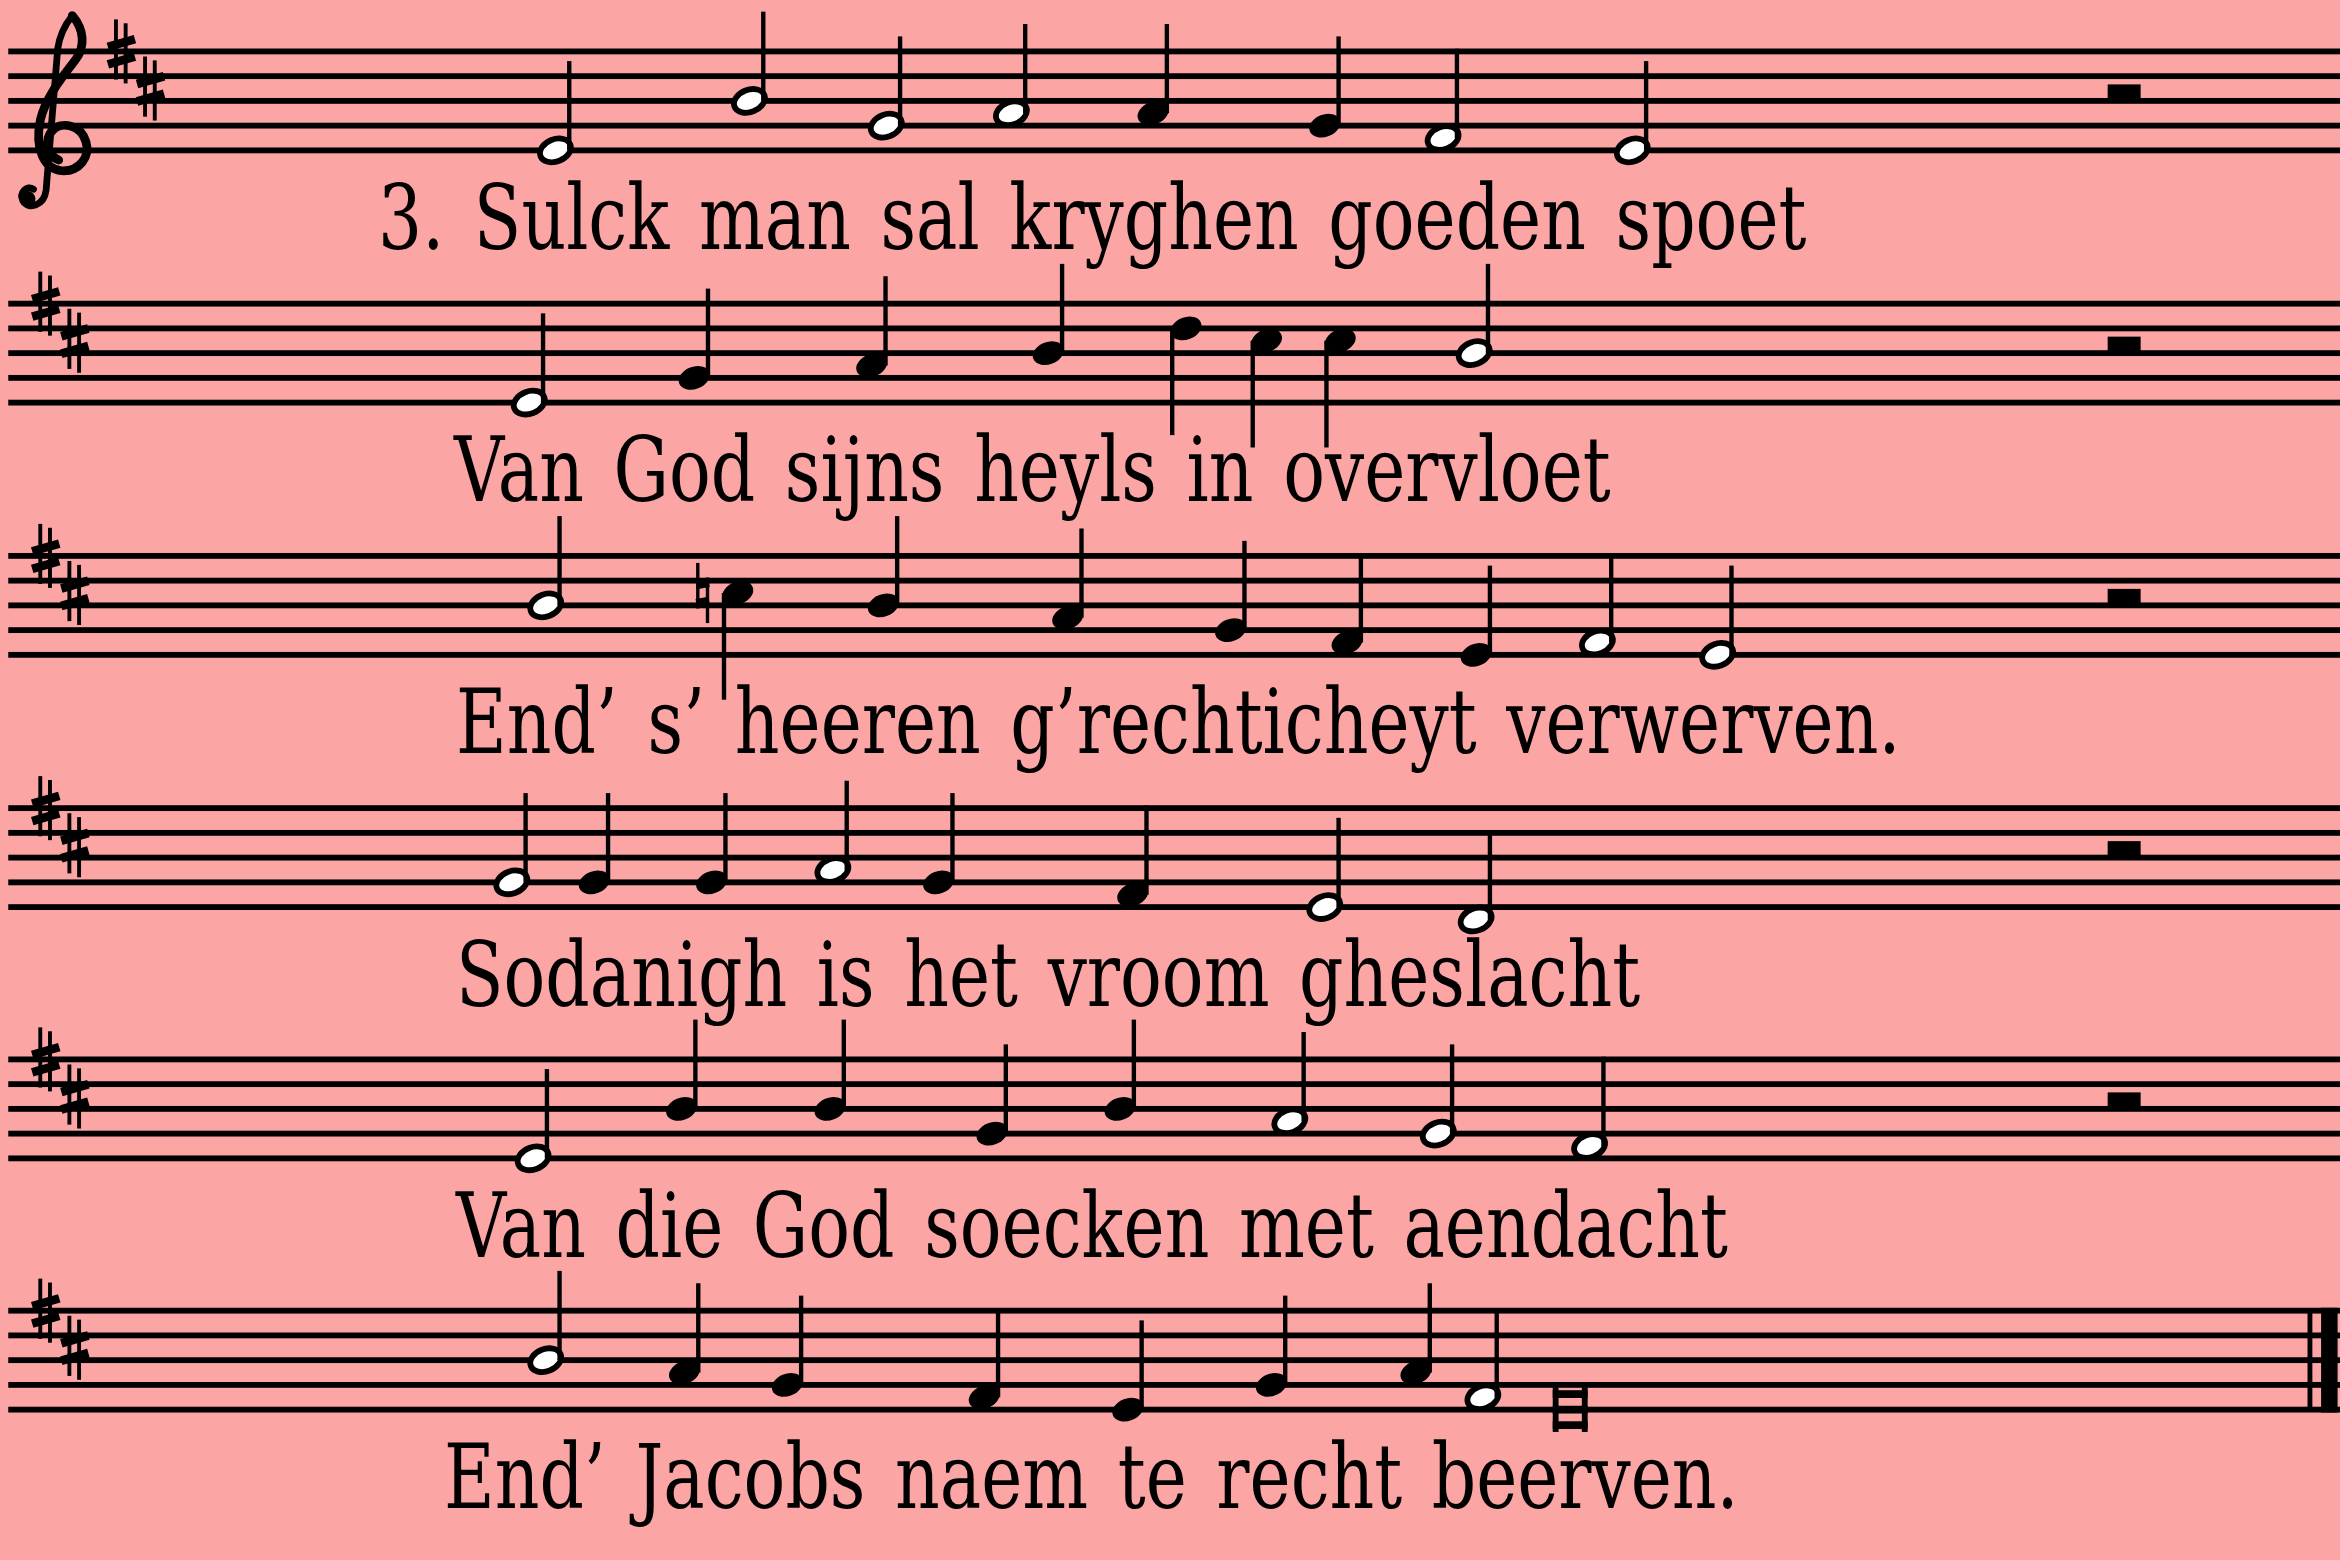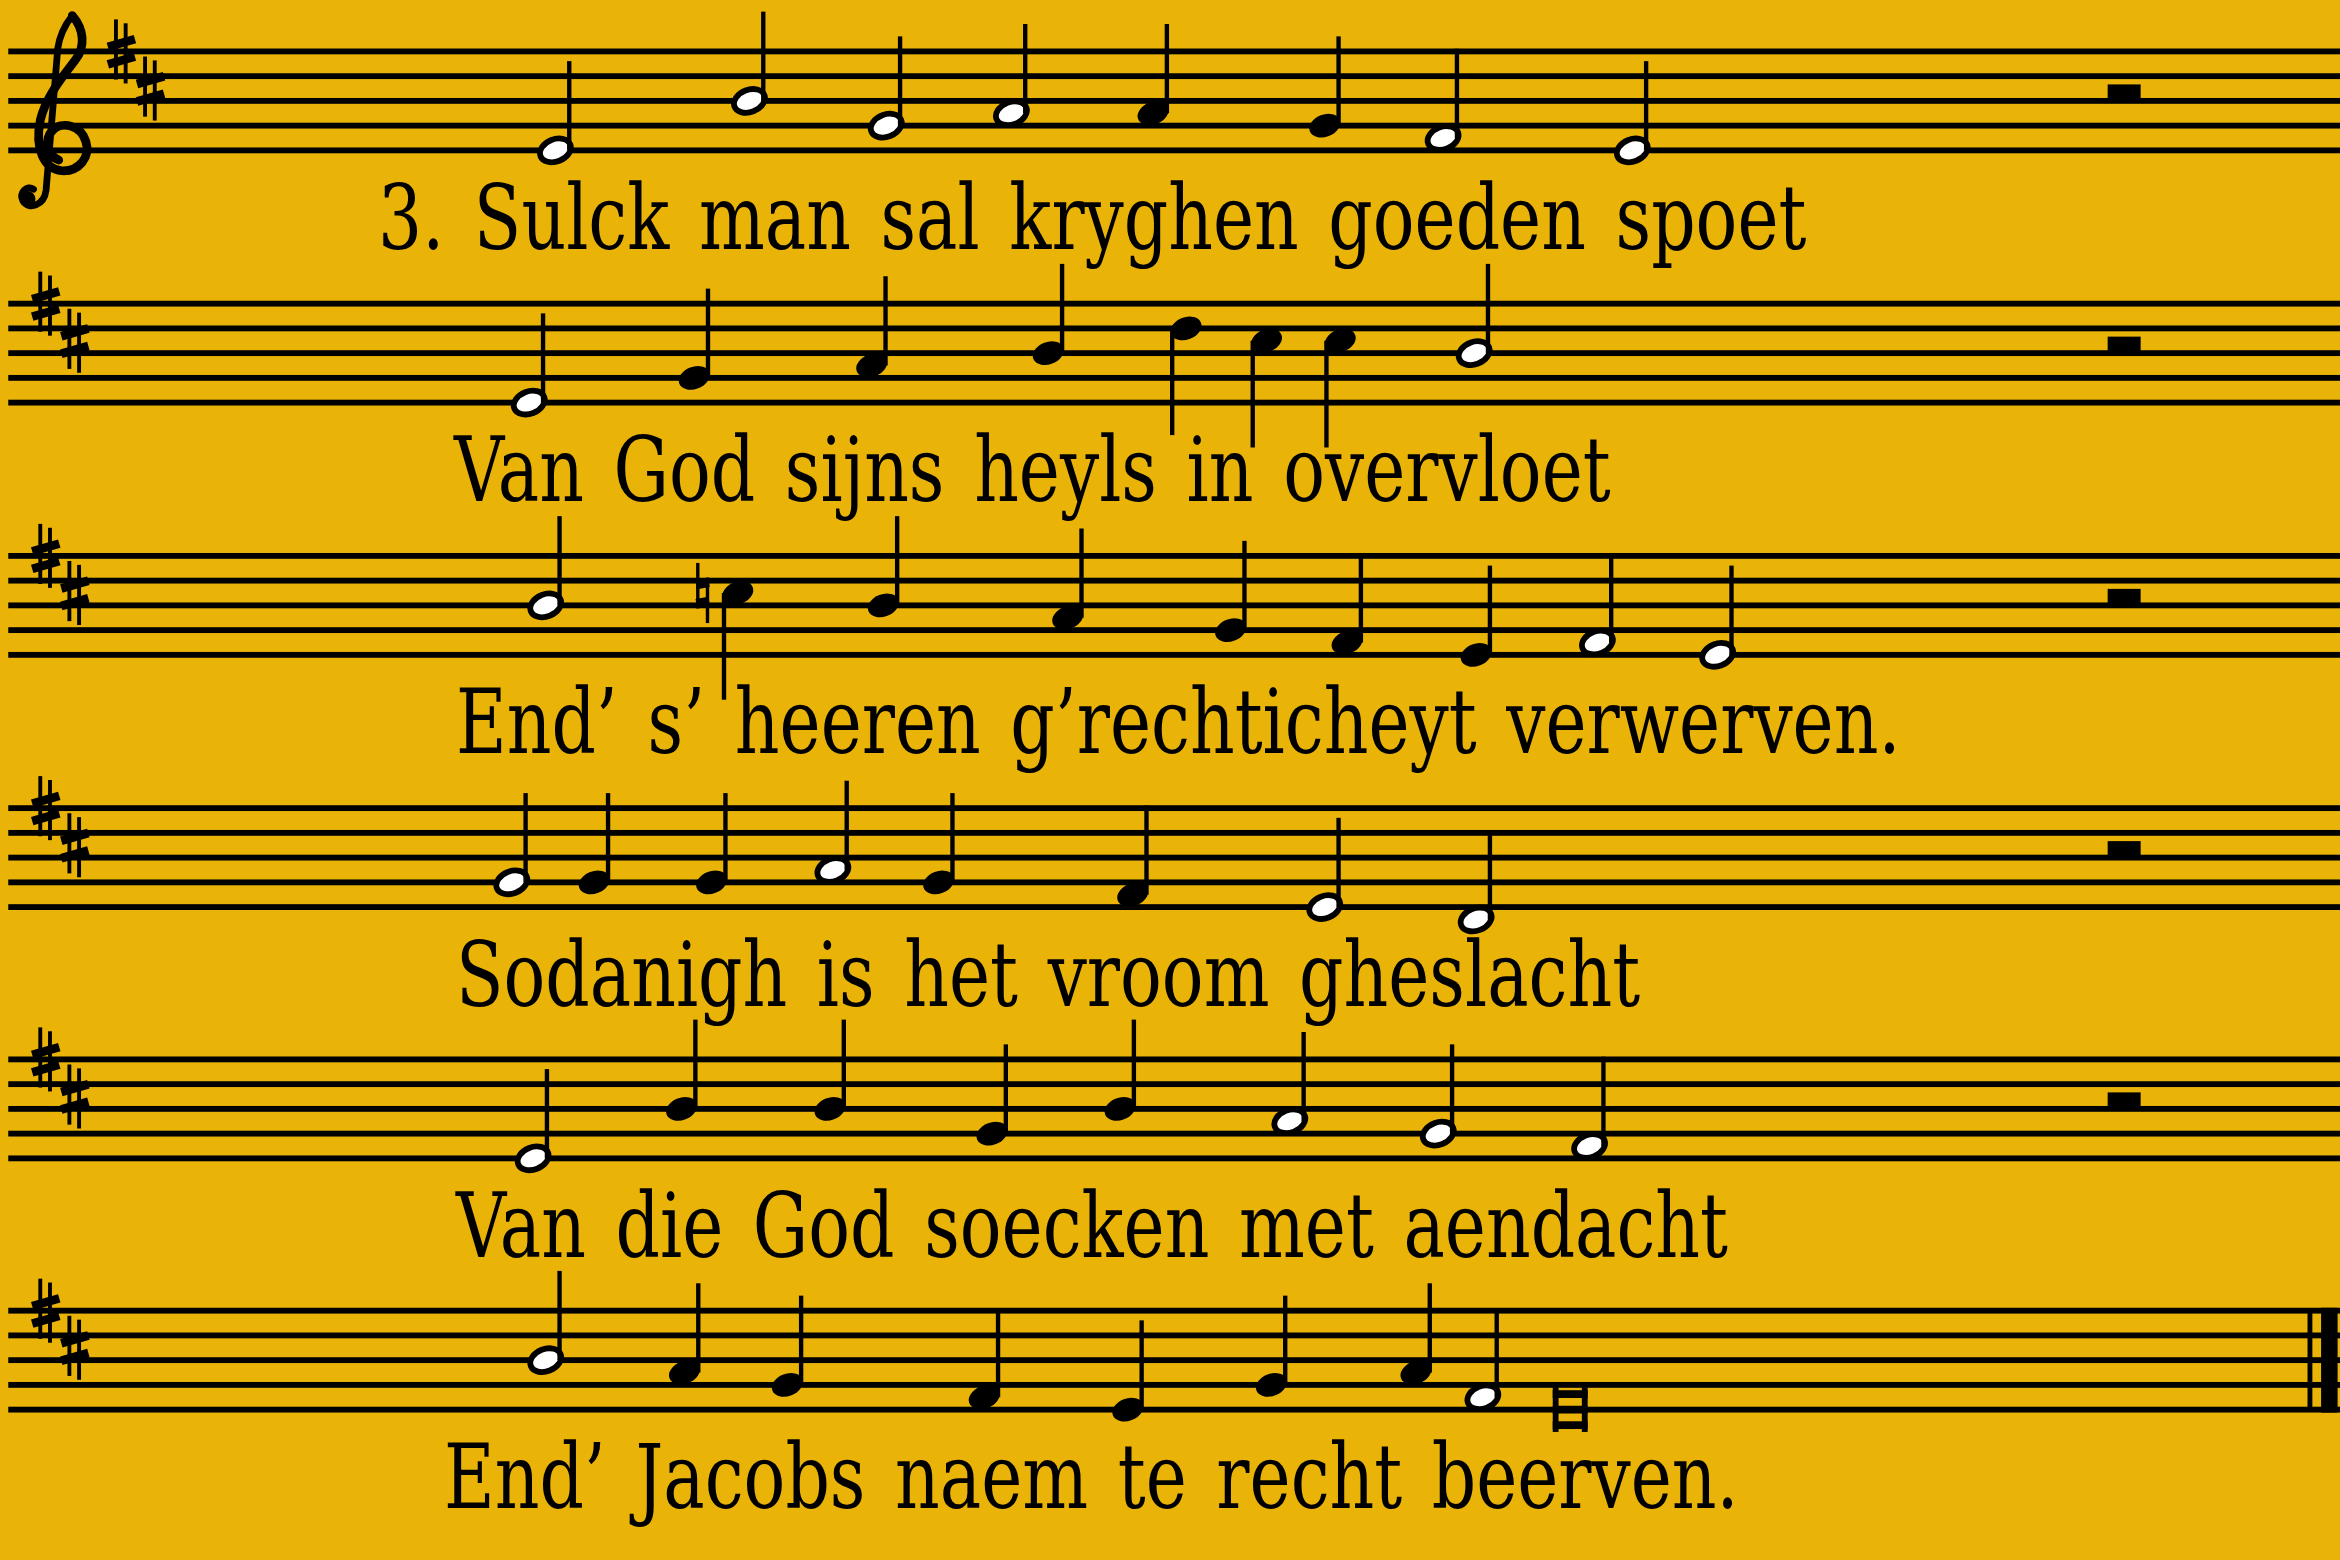--- a/index.html
+++ b/index.html
@@ -1,21 +1,21 @@
 <!DOCTYPE html>
 <html><head>
 <meta charset="utf-8">
 <style>
   html, body { margin: 0; padding: 0; }
   body { background: #ffffff; }
   .page {
     position: relative;
     width: 2341px;
     height: 1560px;
-    background: #eab308;
+    background: #fca5a5;
     overflow: hidden;
     text-decoration: underline;
   }
   #score-svg {
     position: absolute;
     left: 0; top: 0;
   }
   .lyric {
     position: absolute;
     font-family: "DejaVu Serif", "Liberation Serif", serif;

